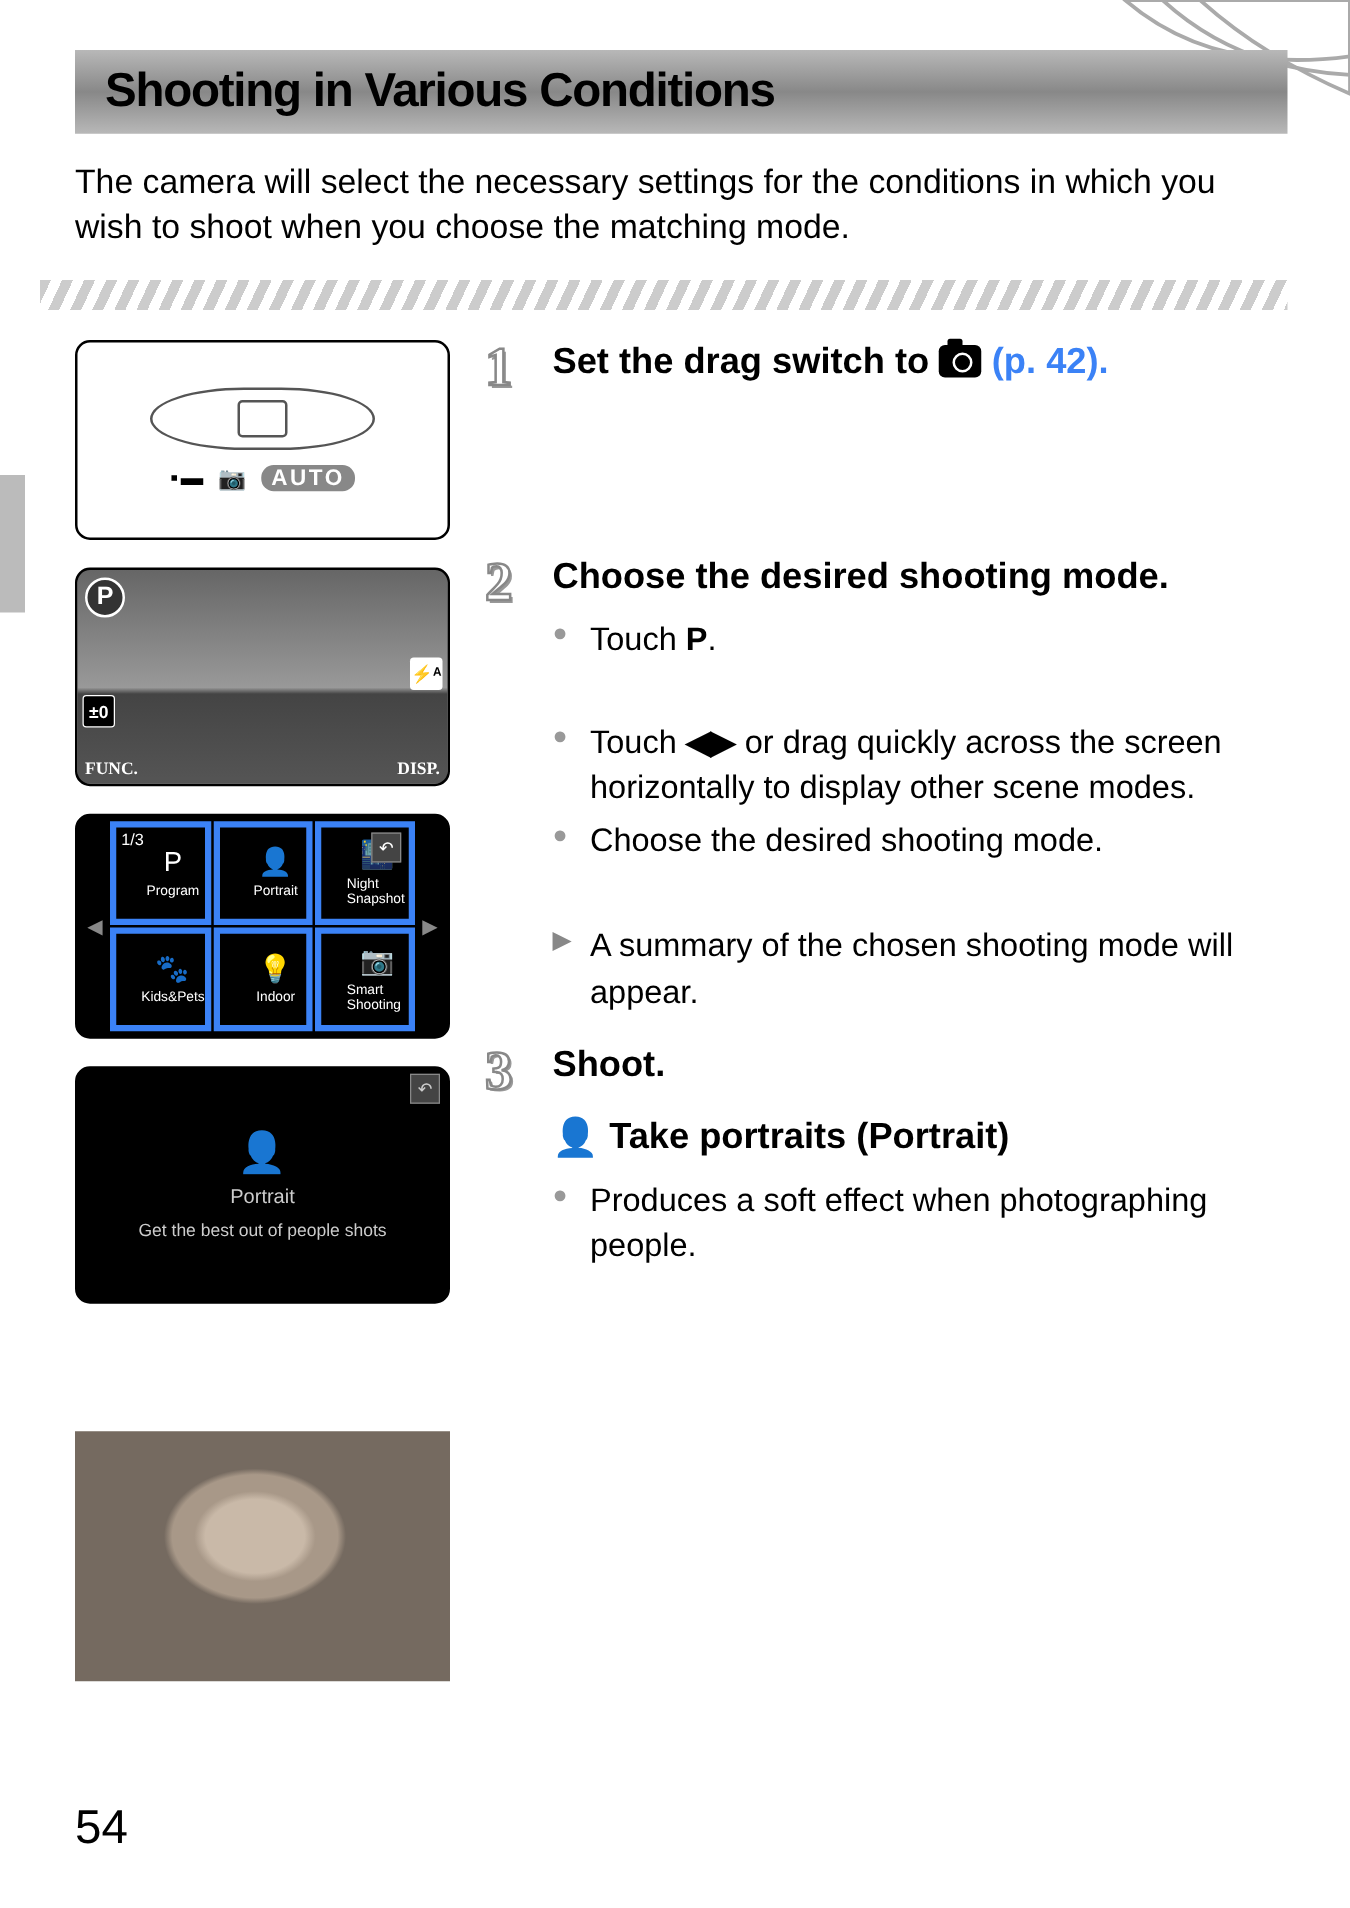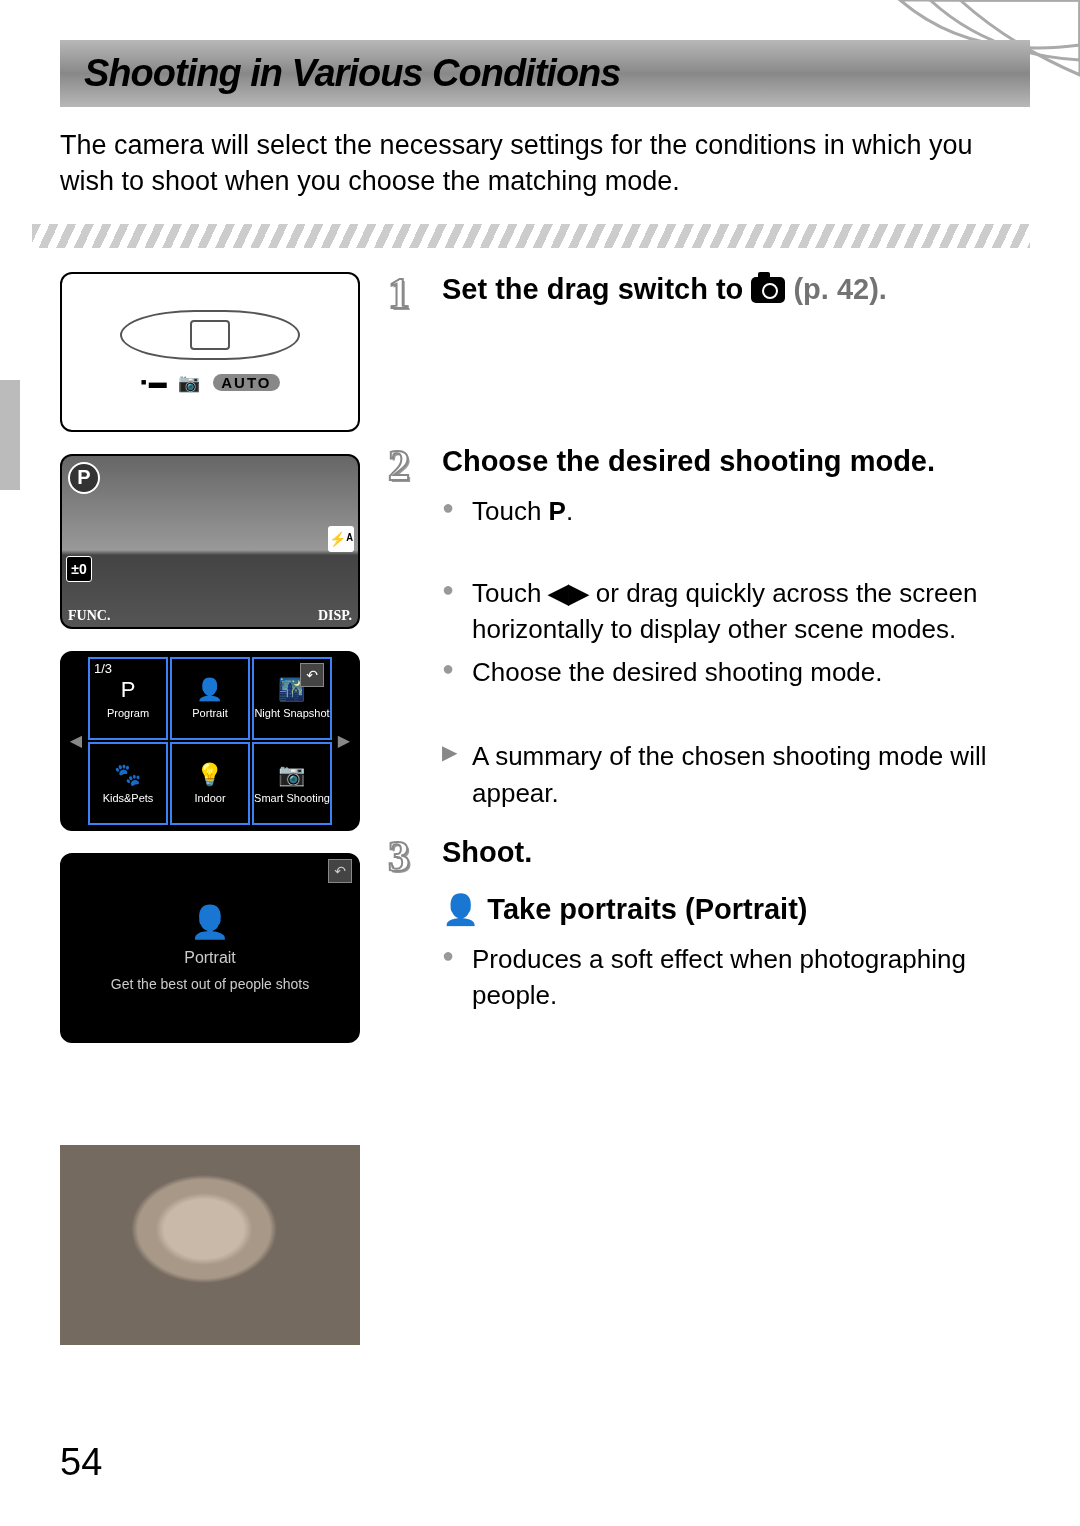--- a/index.html
+++ b/index.html
@@ -10,21 +10,20 @@
       background: #fff;
       padding: 40px 50px 30px 40px;
       position: relative;
     }
     .header-bar {
       background: linear-gradient(to bottom, #b8b8b8 0%, #888 50%, #b8b8b8 100%);
       padding: 12px 24px;
       margin-bottom: 20px;
       margin-left: 20px;
       position: relative;
-      font-style: italic;
     }
     .header-bar h1 {
       font-size: 38px;
       font-weight: bold;
       color: #000;
       font-family: Arial Black, Arial, sans-serif;
       letter-spacing: -1px;
     }
     .corner-swoosh {
       position: absolute;
@@ -84,24 +83,24 @@
     }
     .dial-labels {
       font-size: 18px;
       letter-spacing: 2px;
       display: flex;
       gap: 10px;
       align-items: center;
     }
     .auto-badge {
       background: #888;
-      color: #000000;
+      color: #ffffff;
       border-radius: 10px;
       padding: 0 8px;
-      font-size: 15px;
+      font-size: 18px;
       font-weight: bold;
     }
     .thumb-city {
       height: 175px;
       background: linear-gradient(#666 0%, #999 55%, #444 58%, #555 100%);
       position: relative;
     }
     .thumb-city .p-badge {
       position: absolute;
       top: 6px; left: 6px;
@@ -136,22 +135,23 @@
     }
     .grid-arrow {
       grid-row: span 2;
       display:flex; align-items:center; justify-content:center;
       color:#888; font-size:16px;
     }
     .grid-cell {
       display:flex; flex-direction:column;
       align-items:center; justify-content:center;
       font-size:11px; gap:4px;
-      border:2px solid #3b82f6;
+      border:5px solid #3b82f6;
       position:relative;
+      padding-left:20px;
     }
     .grid-cell .ico { font-size:22px; }
     .page-ind {
       position:absolute; top:2px; left:4px;
       font-size:13px; color:#fff;
     }
     .return-ico {
       position:absolute; top:4px; right:6px;
       width:24px; height:24px;
       background:#444; border:1px solid #888;
@@ -196,21 +196,21 @@
       flex-shrink:0;
     }
     .step-body {
       flex:1;
     }
     .step-title {
       font-size:29px;
       font-weight:bold;
       line-height:1.2;
     }
-    .page-ref { color:#737373;text-align:right; }
+    .page-ref { color:#3b82f6;text-align:right; }
     .cam-icon {
       display:inline-flex;
       width:34px; height:26px;
       background:#000; border-radius:5px;
       vertical-align:-4px;
       position:relative;
     }
     .cam-icon::before {
       content:'';
       position:absolute;

